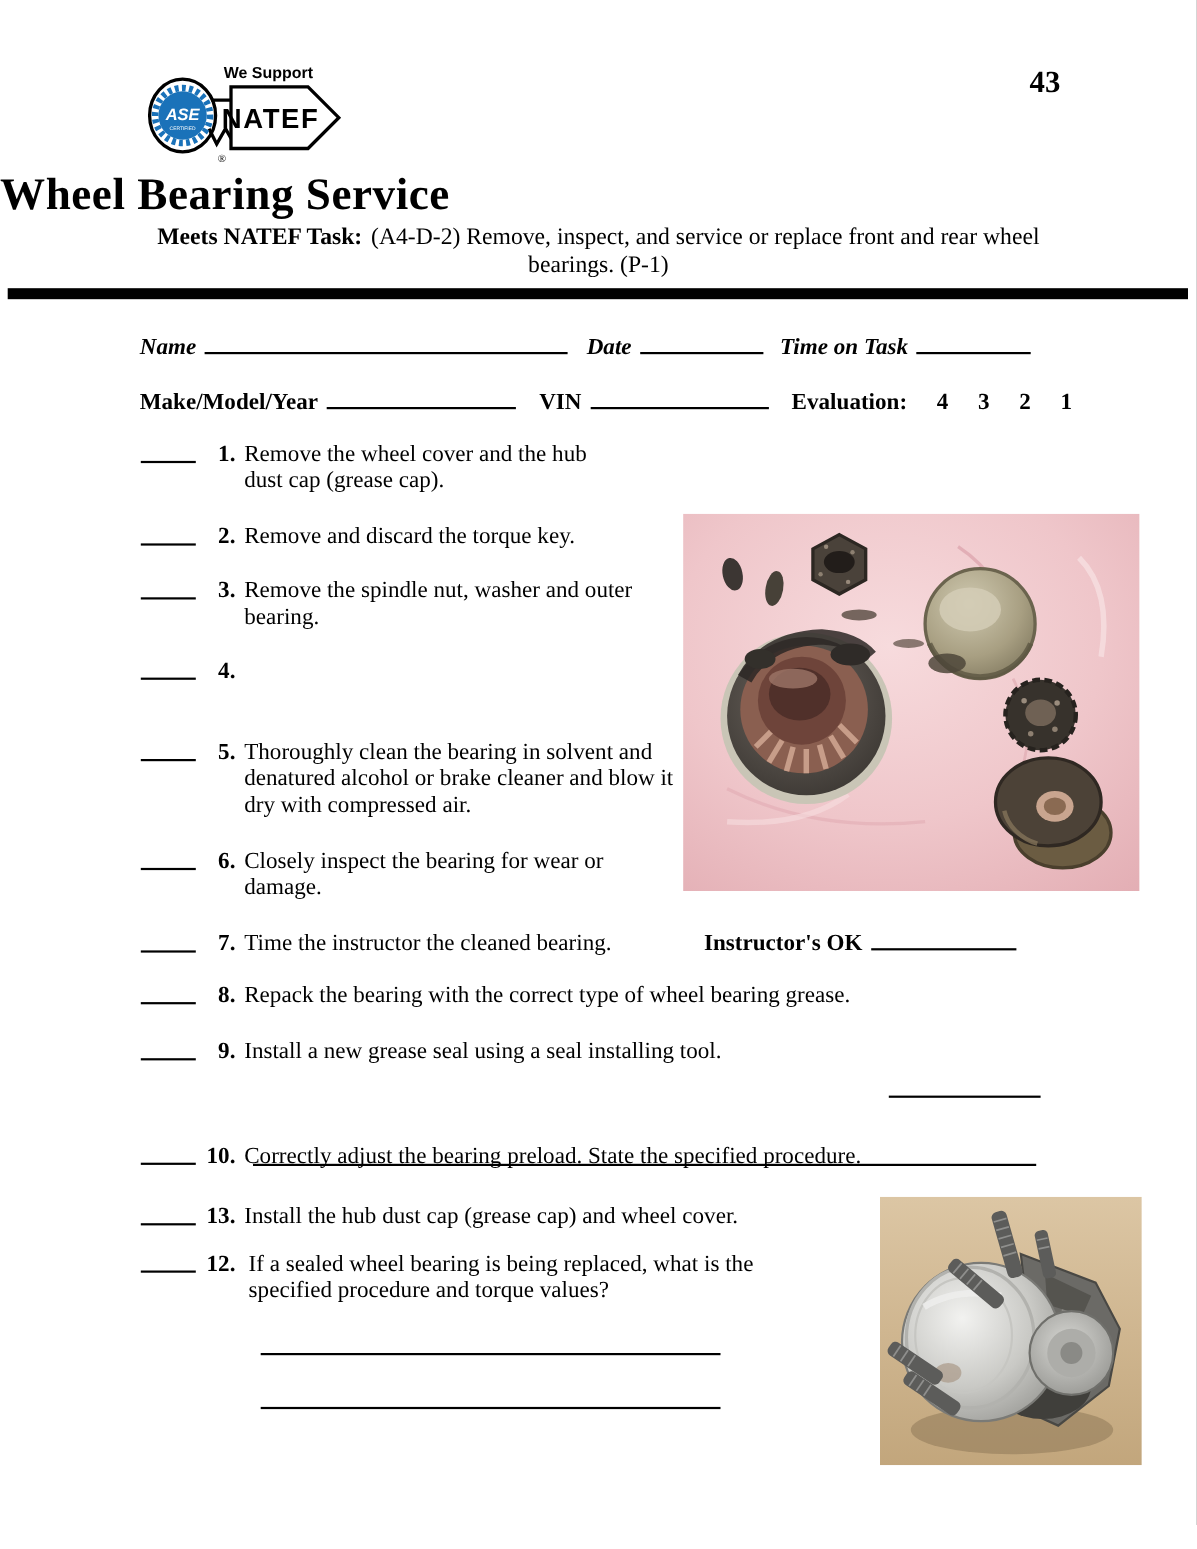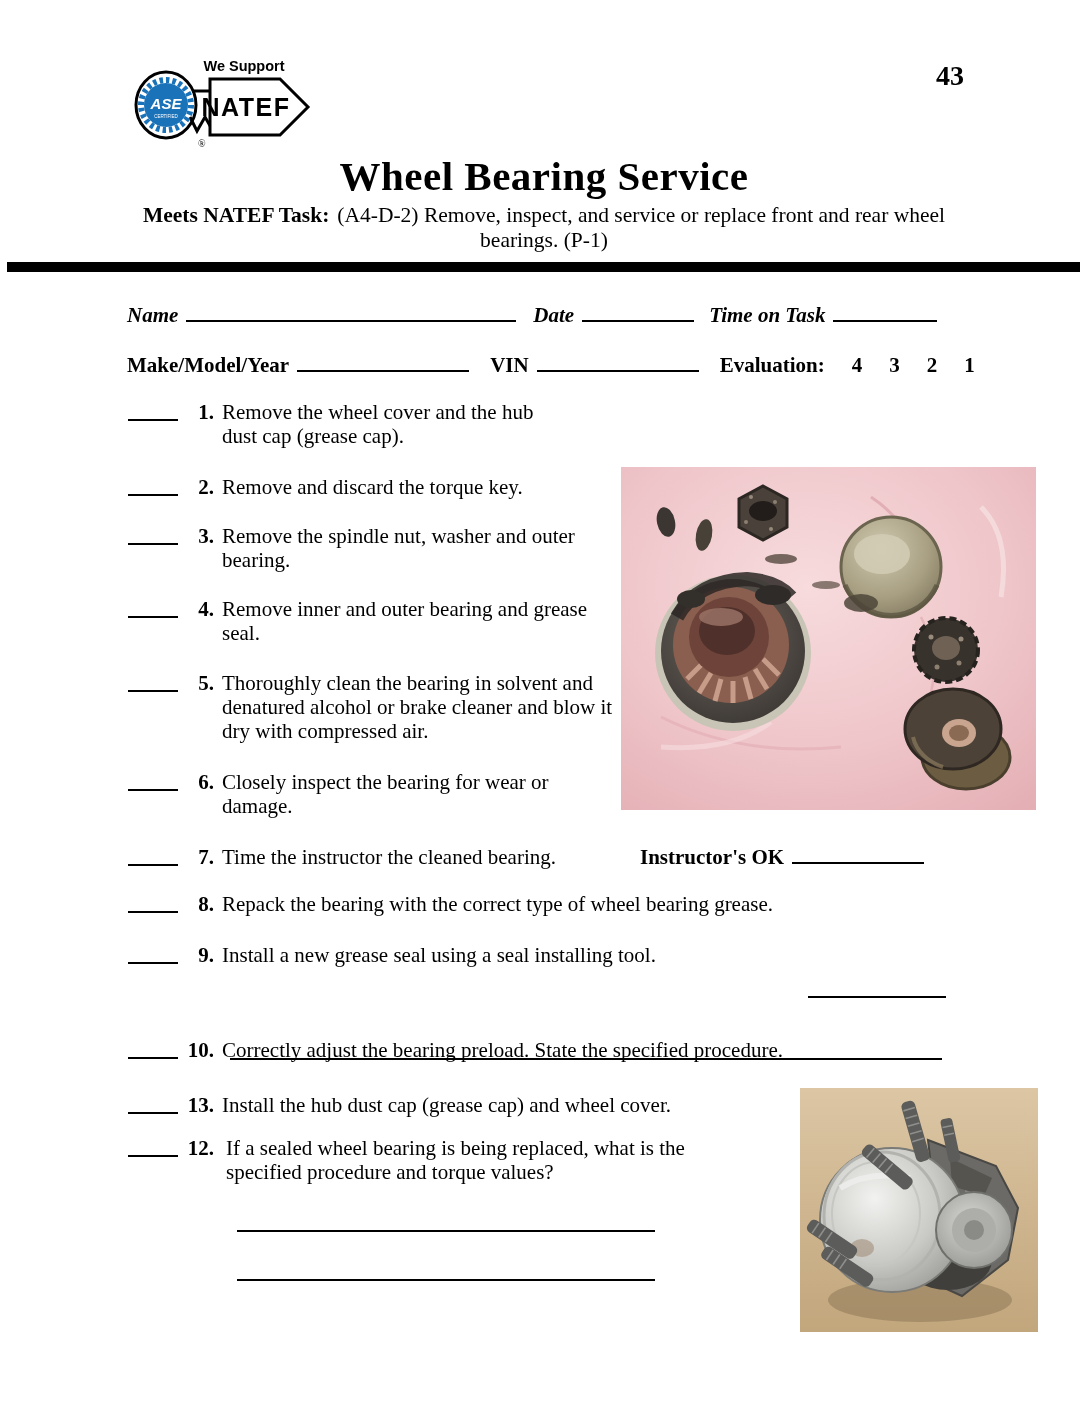--- a/index.html
+++ b/index.html
@@ -8,21 +8,21 @@
     width:1088px;height:1408px;
     margin:0 auto;
     background:#ffffff;
     font-family:"Liberation Serif","DejaVu Serif",serif;
     color:#000;
     overflow:hidden;
   }
   
   .page-number{position:absolute;left:936px;top:60px;font-weight:bold;font-size:28px;}
   .logo{position:absolute;left:130px;top:55px;width:185px;height:100px;}
-  .doc-title{position:absolute;left:0;top:152px;width:1088px;text-align:center;
+  .doc-title{position:absolute;left:0;top:152px;width:1088px;
     font-weight:bold;font-size:41px;letter-spacing:.5px;}
   .task-line{position:absolute;left:129px;top:203px;width:830px;text-align:center;
     font-size:21.5px;line-height:25px;}
   .task-line .lbl{font-weight:bold;margin-right:8px;}
   .thick-rule{position:absolute;left:7px;top:262px;width:1073px;height:10px;background:#000;}
 
   
   .form-row{position:absolute;left:127px;font-size:21px;font-weight:bold;white-space:nowrap;}
   .form-row .blank{display:inline-block;border-bottom:2px solid #000;height:17px;vertical-align:baseline;}
   .row-1{top:303px;font-style:italic;}
@@ -120,21 +120,20 @@
         <span class="ttext">Remove and discard the torque key.</span>
       </div>
       <div class="task task-3">
         <span class="tblank"></span>
         <span class="tnum">3.</span>
         <span class="ttext">Remove the spindle nut, washer and outer bearing.</span>
       </div>
       <div class="task task-4">
         <span class="tblank"></span>
         <span class="tnum">4.</span>
-        <span class="ttext">Remove inner and outer bearing and grease seal.</span>
       </div>
       <div class="task task-5">
         <span class="tblank"></span>
         <span class="tnum">5.</span>
         <span class="ttext">Thoroughly clean the bearing in solvent and denatured alcohol or brake cleaner and blow it dry with compressed air.</span>
       </div>
       <div class="task task-6">
         <span class="tblank"></span>
         <span class="tnum">6.</span>
         <span class="ttext">Closely inspect the bearing for wear or damage.</span>

